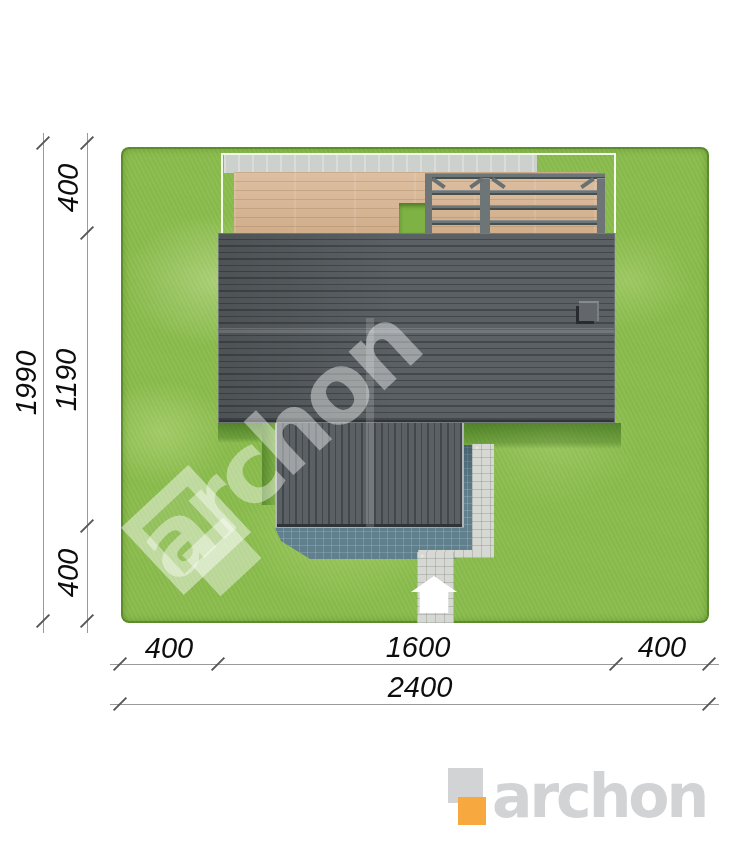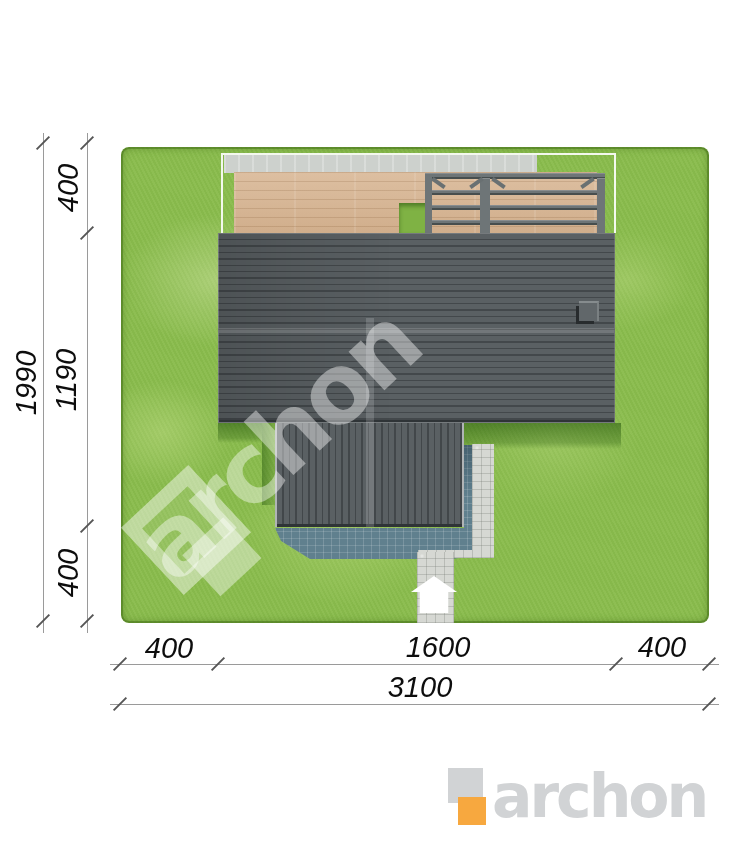--- a/index.html
+++ b/index.html
@@ -196,21 +196,21 @@
 
   <div class="dim-line dim-h" style="left:110px;top:664px;width:609px;"></div>
   <div class="dim-line dim-h" style="left:110px;top:704px;width:609px;"></div>
   <div class="tick" style="left:120px;top:664px;"></div>
   <div class="tick" style="left:218px;top:664px;"></div>
   <div class="tick" style="left:616px;top:664px;"></div>
   <div class="tick" style="left:709px;top:664px;"></div>
   <div class="tick" style="left:120px;top:704px;"></div>
   <div class="tick" style="left:709px;top:704px;"></div>
   <div class="dim-label" style="left:169px;top:648px;">400</div>
-  <div class="dim-label" style="left:418px;top:647px;margin-left:20px;">1600</div>
+  <div class="dim-label" style="left:418px;top:647px;">1600</div>
   <div class="dim-label" style="left:662px;top:647px;">400</div>
-  <div class="dim-label" style="left:420px;top:687px;">3100</div>
+  <div class="dim-label" style="left:420px;top:687px;">2400</div>
 
   <div class="logo-gray-sq"></div>
   <div class="logo-orange-sq"></div>
   <div class="logo-text">archon</div>
 
 </div>
 
 </body></html>

